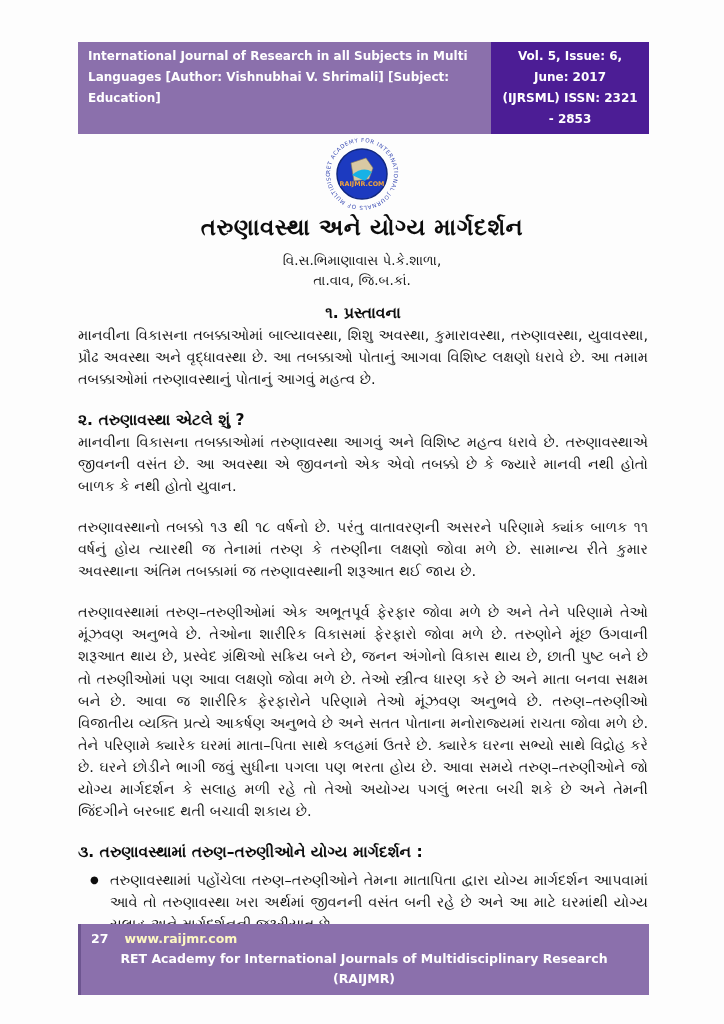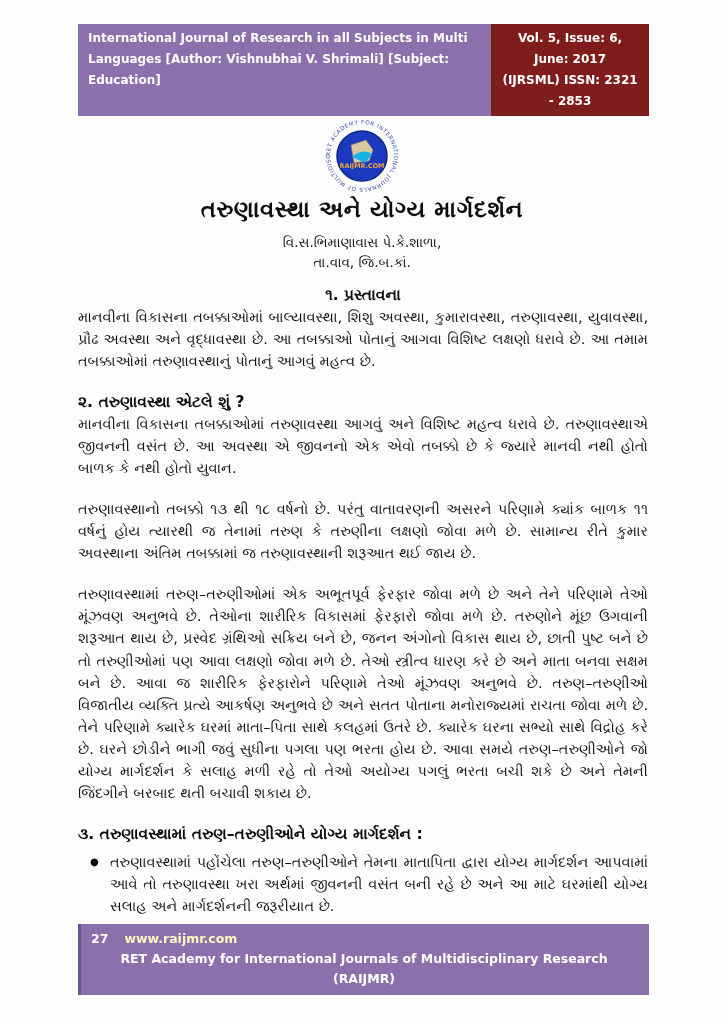--- a/index.html
+++ b/index.html
@@ -11,34 +11,34 @@
   .page {
     position: relative;
     width: 724px; height: 1024px;
     background: #fdfdfd;
     overflow: hidden;
   }
 
   
   .masthead {
     display: flex;
-    margin: 24px 75px 0 78px;
+    margin: 42px 75px 0 78px;
   }
   .mast-left {
     flex: 1;
     background: #8B70AC;
     color: #ffffff;
     font-weight: bold;
     font-size: 12px;
     line-height: 1.75;
     padding: 4px 10px;
   }
   .mast-right {
     width: 142px;
-    background: #7f1d1d;
+    background: #4c1d95;
     color: #ffffff;
     font-weight: bold;
     font-size: 12px;
     line-height: 1.75;
     text-align: center;
     padding: 4px 8px;
   }
 
   
   .logo-wrap { text-align: center; margin-top: 2px; height: 76px; }

